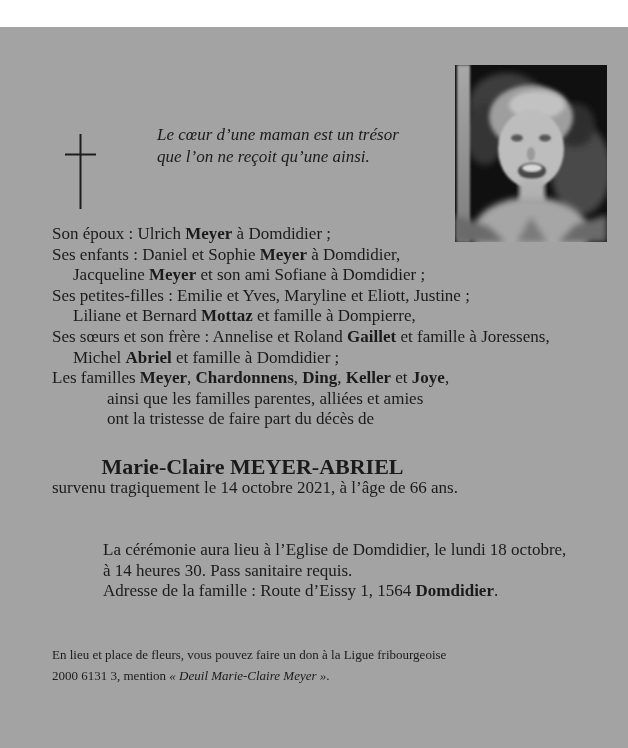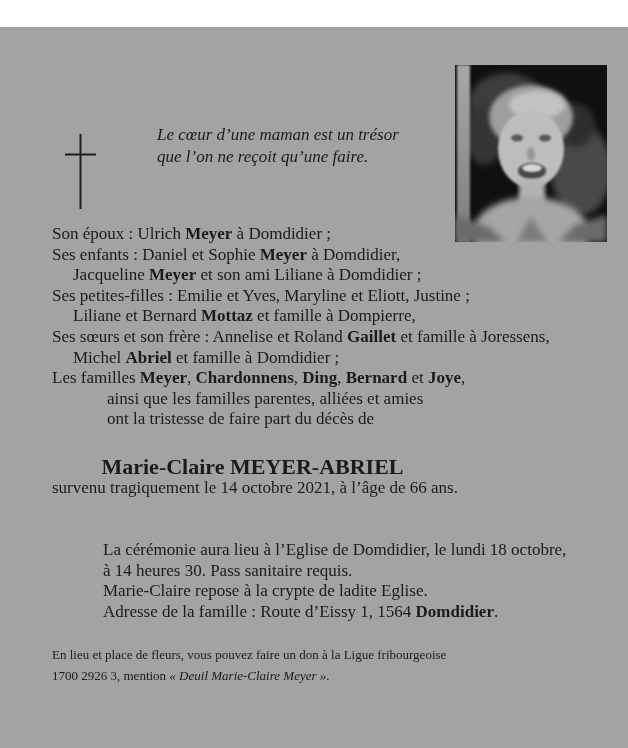--- a/index.html
+++ b/index.html
@@ -60,21 +60,21 @@
 
   <div class="cross-wrap">
     <svg width="36" height="82" viewBox="0 0 36 82">
       <line x1="17.5" y1="3" x2="17.5" y2="78" stroke="#1c1c1c" stroke-width="2"></line>
       <line x1="2" y1="23.5" x2="33" y2="23.5" stroke="#1c1c1c" stroke-width="2"></line>
     </svg>
   </div>
 
   <div class="quote">
     <div>Le cœur d’une maman est un trésor</div>
-    <div>que l’on ne reçoit qu’une faire.</div>
+    <div>que l’on ne reçoit qu’une ainsi.</div>
   </div>
 
   <div class="photo">
     <svg width="152" height="177" viewBox="0 0 152 177">
       <defs>
         <linearGradient id="stripGrad" x1="0" y1="0" x2="0" y2="1">
           <stop offset="0" stop-color="#a8a8a8"></stop>
           <stop offset="1" stop-color="#7d7d7d"></stop>
         </linearGradient>
         <filter id="blur3">
@@ -115,41 +115,40 @@
 
       <path d="M0,177 L0,150 L34,162 L50,177 Z" fill="#6b6b6b" filter="url(#blur3)"></path>
       <path d="M152,177 L152,150 L120,160 L104,177 Z" fill="#6b6b6b" filter="url(#blur3)"></path>
       <path d="M62,177 L76,152 L92,177 Z" fill="#7a7a7a" filter="url(#blur3)"></path>
     </svg>
   </div>
 
   <div class="family-block" id="family-block">
       <div class="line indent-0"><span>Son époux : Ulrich </span><span class="b">Meyer</span><span> à Domdidier ;</span></div>
       <div class="line indent-0"><span>Ses enfants : Daniel et Sophie </span><span class="b">Meyer</span><span> à Domdidier,</span></div>
-      <div class="line indent-1"><span>Jacqueline </span><span class="b">Meyer</span><span> et son ami Liliane à Domdidier ;</span></div>
+      <div class="line indent-1"><span>Jacqueline </span><span class="b">Meyer</span><span> et son ami Sofiane à Domdidier ;</span></div>
       <div class="line indent-0"><span>Ses petites-filles : Emilie et Yves, Maryline et Eliott, Justine ;</span></div>
       <div class="line indent-1"><span>Liliane et Bernard </span><span class="b">Mottaz</span><span> et famille à Dompierre,</span></div>
       <div class="line indent-0"><span>Ses sœurs et son frère : Annelise et Roland </span><span class="b">Gaillet</span><span> et famille à Joressens,</span></div>
       <div class="line indent-1"><span>Michel </span><span class="b">Abriel</span><span> et famille à Domdidier ;</span></div>
-      <div class="line indent-0"><span>Les familles </span><span class="b">Meyer</span><span>, </span><span class="b">Chardonnens</span><span>, </span><span class="b">Ding</span><span>, </span><span class="b">Bernard</span><span> et </span><span class="b">Joye</span><span>,</span></div>
+      <div class="line indent-0"><span>Les familles </span><span class="b">Meyer</span><span>, </span><span class="b">Chardonnens</span><span>, </span><span class="b">Ding</span><span>, </span><span class="b">Keller</span><span> et </span><span class="b">Joye</span><span>,</span></div>
       <div class="line indent-2"><span>ainsi que les familles parentes, alliées et amies</span></div>
       <div class="line indent-2"><span>ont la tristesse de faire part du décès de</span></div>
     </div>
 
   <div class="deceased-name">Marie-Claire MEYER-ABRIEL</div>
 
   <div class="death-line">survenu tragiquement le 14 octobre 2021, à l’âge de 66 ans.</div>
 
   <div class="ceremony-block" id="ceremony-block">
       <div class="line indent-0"><span>La cérémonie aura lieu à l’Eglise de Domdidier, le lundi 18 octobre,</span></div>
       <div class="line indent-0"><span>à 14 heures 30. Pass sanitaire requis.</span></div>
-      <div class="line indent-0"><span>Marie-Claire repose à la crypte de ladite Eglise.</span></div>
       <div class="line indent-0"><span>Adresse de la famille : Route d’Eissy 1, 1564 </span><span class="b">Domdidier</span><span>.</span></div>
     </div>
 
   <div class="donation-block" id="donation-block">
       <div class="line indent-0"><span>En lieu et place de fleurs, vous pouvez faire un don à la Ligue fribourgeoise</span></div>
-      <div class="line indent-0"><span>1700 2926 3, mention </span><span class="i">« Deuil Marie-Claire Meyer »</span><span>.</span></div>
+      <div class="line indent-0"><span>2000 6131 3, mention </span><span class="i">« Deuil Marie-Claire Meyer »</span><span>.</span></div>
     </div>
 
   <div class="closing-line">Cet avis tient lieu de lettre de faire part.</div>
 
 </div>
 
 </body></html>

